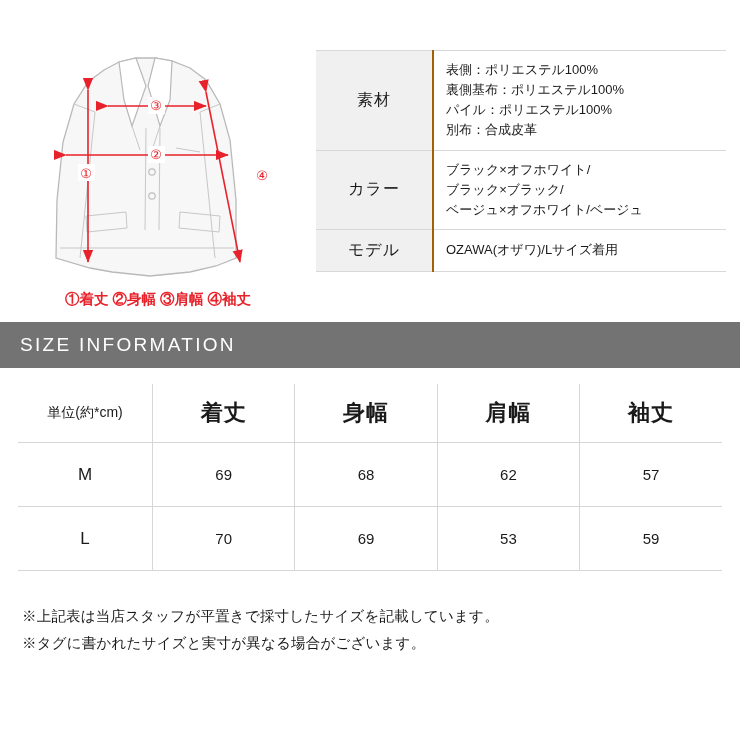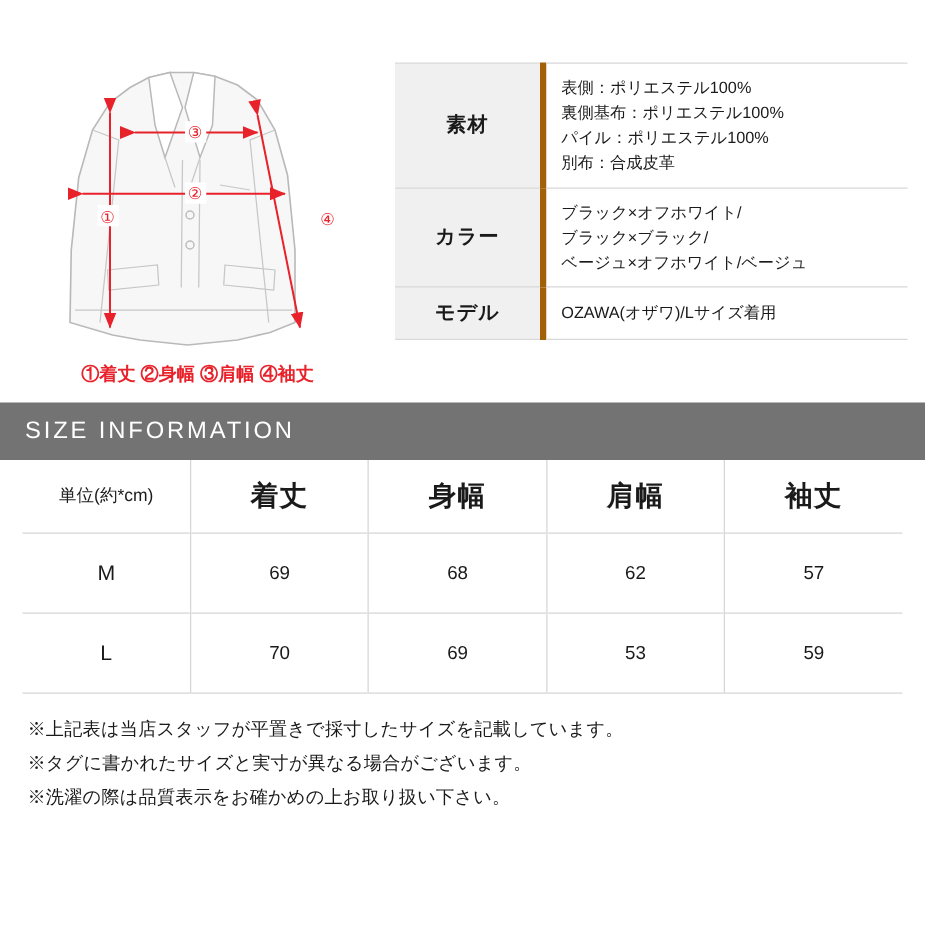--- a/index.html
+++ b/index.html
@@ -72,26 +72,26 @@
 
   table.spec tr {
     border-top: 1px solid #d8d8d8;
     border-bottom: 1px solid #d8d8d8;
   }
 
   table.spec th {
     width: 108px;
     background: #f0f0f0;
     font-size: 16px;
-    font-weight: bold;
+    font-weight: normal;
     color: #1a1a1a;
     text-align: center;
     vertical-align: middle;
     padding: 10px 4px;
-    border-right: 5px solid #a16207;
+    border-right: 2px solid #a16207;
     letter-spacing: 1px;
   }
 
   table.spec td {
     padding: 9px 0 9px 12px;
     font-size: 13px;
     line-height: 1.55;
     vertical-align: middle;
     color: #1a1a1a;
   }
@@ -111,21 +111,21 @@
     align-items: center;
     padding-left: 20px;
     box-sizing: border-box;
     font-size: 19px;
     letter-spacing: 2.3px;
     font-weight: 500;
   }
 
   
   .size-table-wrap {
-    padding: 0 18px;
+    padding: 16px 18px;
     box-sizing: border-box;
   }
 
   table.size {
     border-collapse: collapse;
     width: 704px;
     table-layout: fixed;
     margin-top: 0;
   }
 
@@ -325,16 +325,15 @@
           <td>53</td>
           <td>59</td>
         </tr>
       </tbody>
     </table>
   </div>
 
   <div class="notes">
     <span class="note-line">※上記表は当店スタッフが平置きで採寸したサイズを記載しています。</span>
     <span class="note-line">※タグに書かれたサイズと実寸が異なる場合がございます。</span>
-    <span class="note-line">※洗濯の際は品質表示をお確かめの上お取り扱い下さい。</span>
   </div>
 
 </div>
 
 </body></html>

